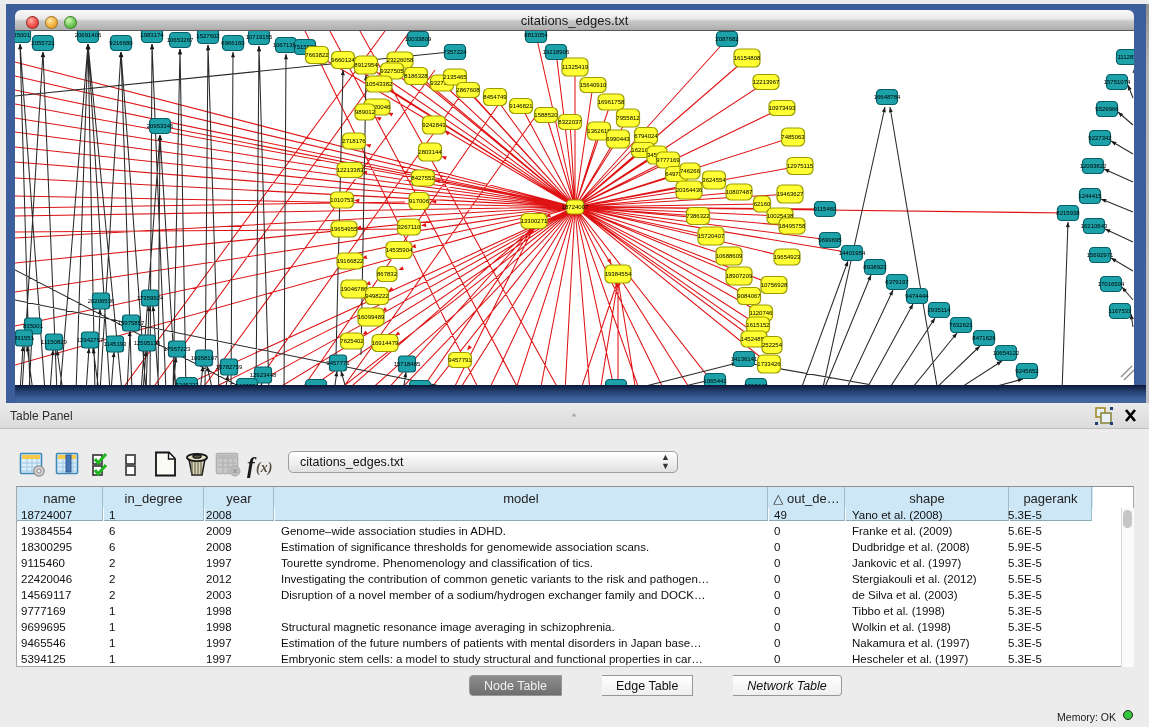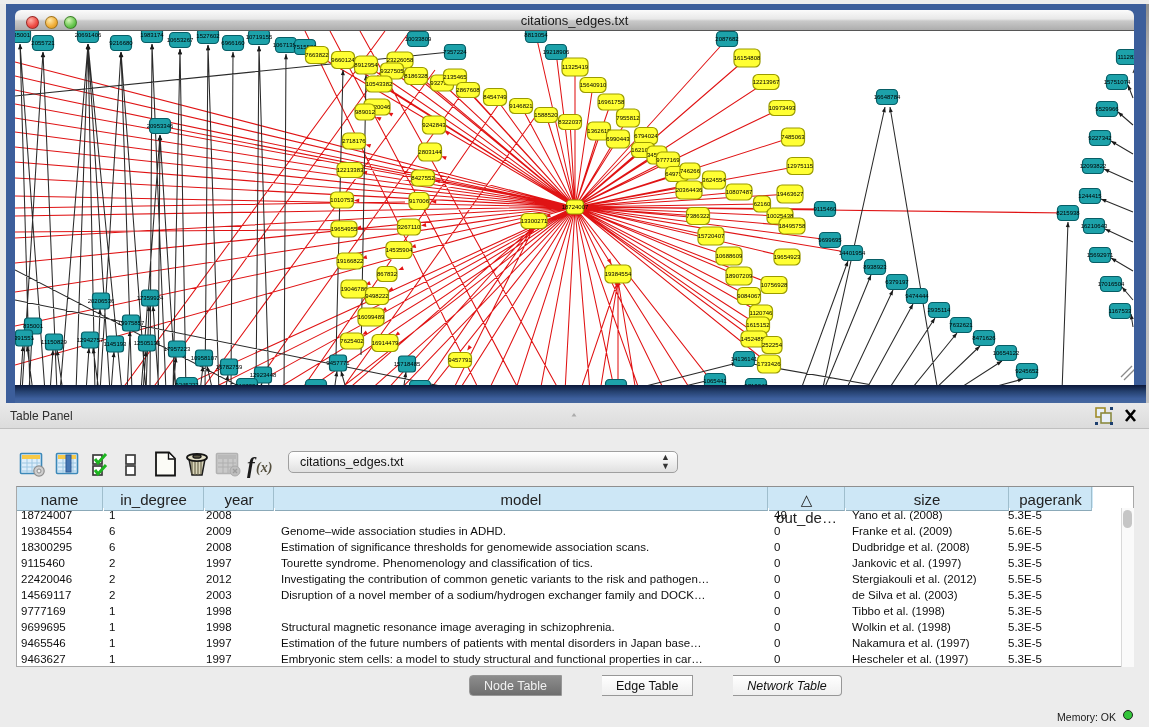--- a/index.html
+++ b/index.html
@@ -30,22 +30,22 @@
 #grip{position:absolute;left:569px;top:0px;width:12px;height:6px;}
 #combo{position:absolute;left:288px;top:48px;width:390px;height:22px;
  background:linear-gradient(#ffffff,#ededed 60%,#e0e0e0);
  border:1px solid #9f9f9f;border-radius:5px;font-size:12.5px;color:#111;}
 #combo .t{position:absolute;left:11px;top:3px;}
 #combo .ud{position:absolute;right:7px;top:1px;font-size:9px;color:#333;line-height:9px;}
 
 #tview{position:absolute;left:16px;top:83px;width:1118px;height:181px;background:#fff;
  border:1px solid #a8a8a8;border-top:1px solid #8f8f8f;}
 #thead{position:absolute;left:0;top:0;width:1076px;height:21px;background:#cde7f6;}
-.hc{position:absolute;top:0;height:24px;border-right:1px solid #9fbecd;
- border-bottom:1px solid #8ba9b8;text-align:center;font-size:15px;color:#222;
+.hc{position:absolute;top:0;height:34px;border-right:1px solid #9fbecd;
+ border-bottom:1px solid #8ba9b8;text-align:center;font-size:13px;color:#222;
  padding-top:4px;background:#cde7f6;}
 .row{position:absolute;left:0;width:1104px;height:16px;font-size:11.5px;color:#0e0e0e;}
 .c{position:absolute;top:1px;white-space:nowrap;overflow:hidden;}
 #vsb{position:absolute;left:1104px;top:21px;width:13px;height:159px;background:#fafafa;
  border-left:1px solid #d9d9d9;}
 #vsb .th{position:absolute;left:1px;top:2px;width:9px;height:18px;background:#c6c6c6;
  border-radius:5px;}
 
 #tabs{position:absolute;left:429px;top:272px;height:21px;font-size:12.5px;}
 #tabs span{display:inline-block;height:21px;padding:3px 14px 0 14px;
@@ -585,21 +585,21 @@
         <span class="t">citations_edges.txt</span>
       <span class="ud">▲<br>▼</span>
       </div>
     <div id="tview">
       <div id="thead">
           <div class="hc" style="left:0px;width:86px">name</div>
           <div class="hc" style="left:87px;width:100px">in_degree</div>
           <div class="hc" style="left:188px;width:69px">year</div>
           <div class="hc" style="left:258px;width:493px">model</div>
           <div class="hc" style="left:752px;width:76px">△ out_de…</div>
-          <div class="hc" style="left:829px;width:163px">size</div>
+          <div class="hc" style="left:829px;width:163px">shape</div>
           <div class="hc" style="left:993px;width:82px">pagerank</div>
         </div>
       <div class="row" style="top:21px">
           <div class="c" style="left:4px;width:83px">18724007</div>
           <div class="c" style="left:92px;width:96px">1</div>
           <div class="c" style="left:189px;width:69px">2008</div>
           <div class="c" style="left:757px;width:72px">49</div>
           <div class="c" style="left:835px;width:158px">Yano et al. (2008)</div>
           <div class="c" style="left:991px;width:85px">5.3E-5</div>
         </div>
@@ -668,21 +668,21 @@
 <div class="row" style="top:149px">
           <div class="c" style="left:4px;width:83px">9465546</div>
           <div class="c" style="left:92px;width:96px">1</div>
           <div class="c" style="left:189px;width:69px">1997</div>
           <div class="c" style="left:264px;width:488px">Estimation of the future numbers of patients with mental disorders in Japan base…</div>
           <div class="c" style="left:757px;width:72px">0</div>
           <div class="c" style="left:835px;width:158px">Nakamura et al. (1997)</div>
           <div class="c" style="left:991px;width:85px">5.3E-5</div>
         </div>
 <div class="row" style="top:165px">
-          <div class="c" style="left:4px;width:83px">9463627</div>
+          <div class="c" style="left:4px;width:83px">5394125</div>
           <div class="c" style="left:92px;width:96px">1</div>
           <div class="c" style="left:189px;width:69px">1997</div>
           <div class="c" style="left:264px;width:488px">Embryonic stem cells: a model to study structural and functional properties in car…</div>
           <div class="c" style="left:757px;width:72px">0</div>
           <div class="c" style="left:835px;width:158px">Hescheler et al. (1997)</div>
           <div class="c" style="left:991px;width:85px">5.3E-5</div>
         </div>
       <div id="vsb">
           <div class="th"></div>
         </div>

